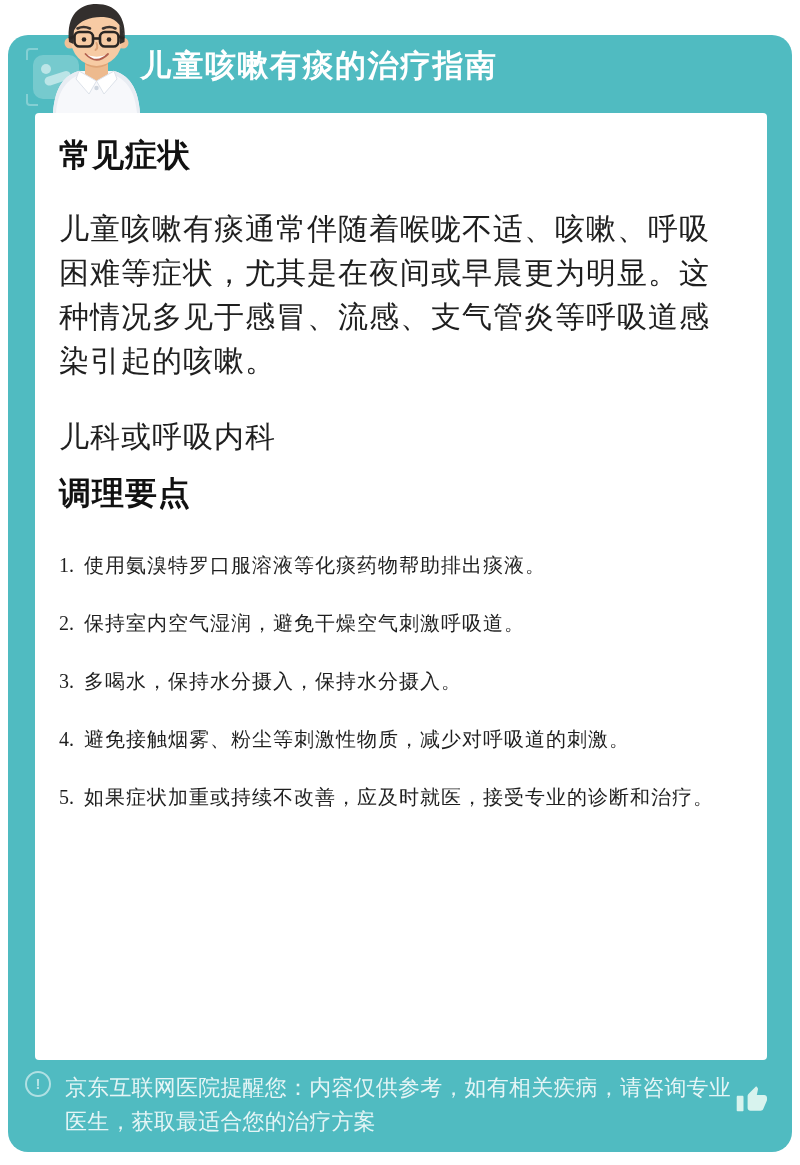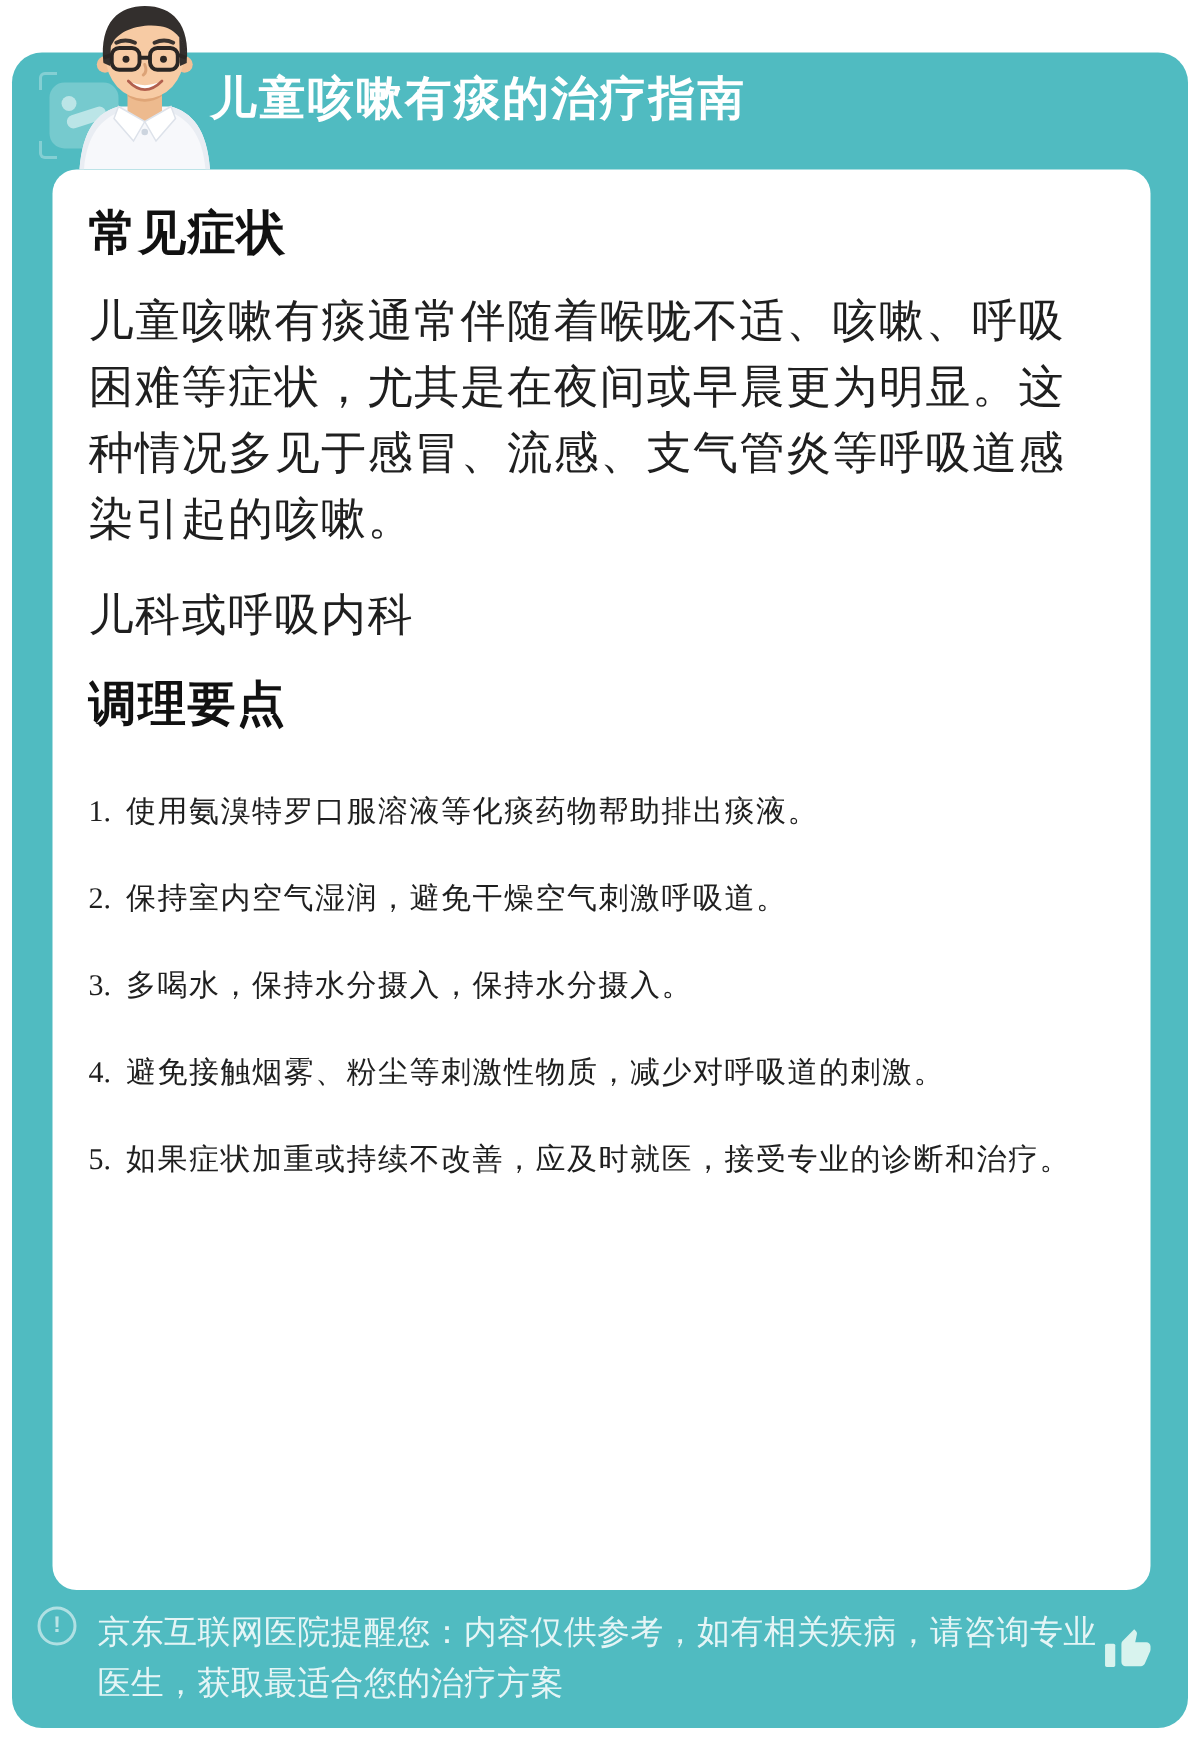--- a/index.html
+++ b/index.html
@@ -27,31 +27,31 @@
   .photo-badge svg{position:absolute;left:0;top:0;}
   .corner{position:absolute;width:10px;height:10px;border:0 solid rgba(255,255,255,0.30);}
   .corner.tl{left:-7px;top:-7px;border-left-width:2px;border-top-width:2px;border-top-left-radius:4px;}
   .corner.tr{right:-7px;top:-7px;border-right-width:2px;border-top-width:2px;border-top-right-radius:4px;}
   .corner.bl{left:-7px;bottom:-7px;border-left-width:2px;border-bottom-width:2px;border-bottom-left-radius:4px;}
   .corner.br{right:-7px;bottom:-7px;border-right-width:2px;border-bottom-width:2px;border-bottom-right-radius:4px;}
   .avatar{position:absolute;left:45px;top:2px;width:103px;height:111px;z-index:3;}
   
   .card{
     position:absolute;left:27px;top:78px;width:732px;height:947px;
-    background:#ffffff;border-radius:16px;box-sizing:border-box;
+    background:#ffffff;border-radius:4px;box-sizing:border-box;
     padding:22px 38px 0 24px;overflow:hidden;
   }
   .card h3{
     font-size:32px;line-height:40px;font-weight:bold;color:#111111;
     margin:14px 0 0;letter-spacing:1px;
   }
   .card h3.first{margin-top:0;}
   .card p.sec-body{
     font-size:30px;line-height:44px;color:#1f1f1f;
-    margin:20px 0 0;letter-spacing:1px;font-family:Liberation Mono, monospace;
+    margin:32px 0 0;letter-spacing:1px;
   }
   ol.points{list-style:none;margin:30px 0 0;padding:0;}
   ol.points li{
     font-size:20px;line-height:44px;color:#1f1f1f;
     margin:14px 0 0;letter-spacing:1px;
   }
   ol.points li:first-child{margin-top:0;}
   .num{font-family:"Liberation Serif","DejaVu Serif",serif;letter-spacing:0;margin-right:10px;}
   
   .footer{

